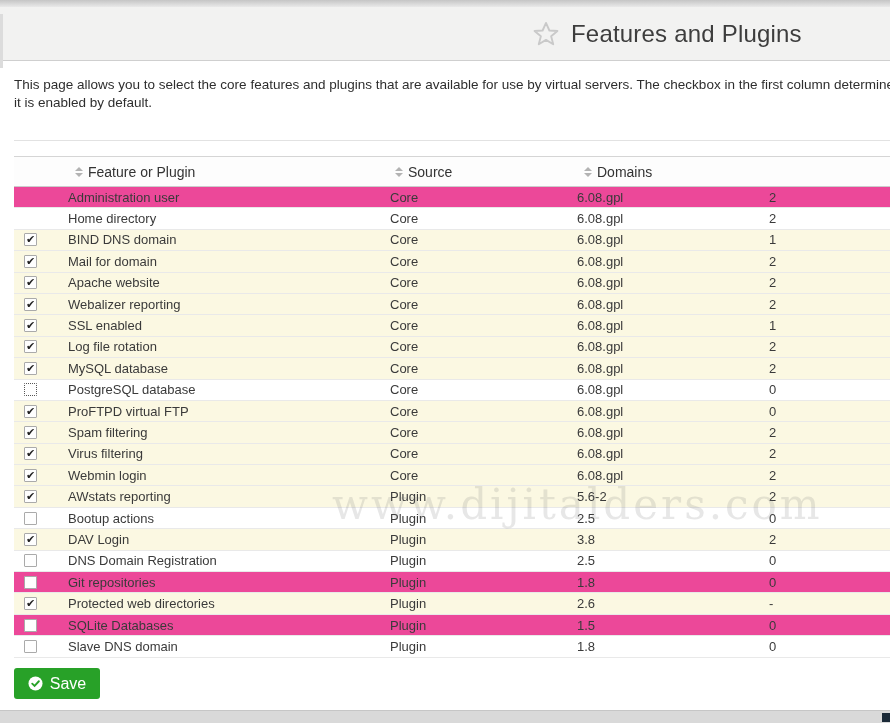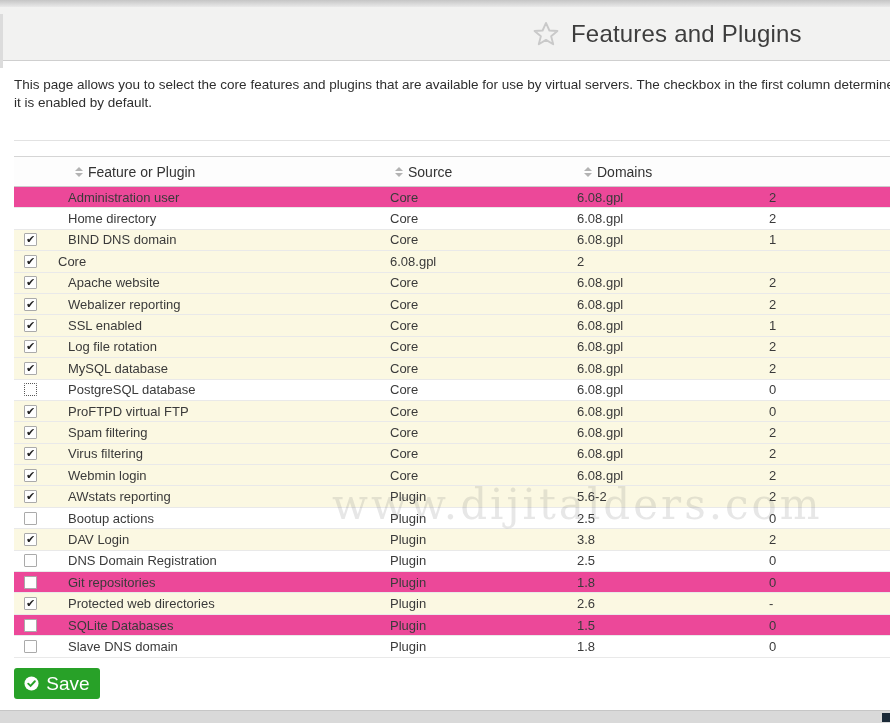--- a/index.html
+++ b/index.html
@@ -87,21 +87,21 @@
     display:flex; align-items:center; justify-content:center;
     font-size:11px; line-height:11px; color:#1f1f1f; border-radius:1px;
     cursor:pointer;
   }
   .checkbox.focus { border:1px dotted #555; }
   
   .save-btn {
     position:absolute; left:14px; top:668px; width:86px; height:31px;
     background:#28a128; border:none; border-radius:3px;
     display:flex; align-items:center; justify-content:center; gap:7px;
-    color:#ffffff; font-size:19px; font-family:"Liberation Sans",sans-serif;
+    color:#ffffff; font-size:16px; font-family:"Liberation Sans",sans-serif;
     cursor:pointer;
   }
   
   .watermark {
     position:absolute; left:332px; top:480px;
     font-family:"DejaVu Serif", serif; 
     font-size:42px; letter-spacing:3px;
     color:rgba(110,110,110,0.17);
     pointer-events:none; white-space:nowrap;
   }
@@ -178,20 +178,21 @@
         </div>
         <div class="cell-feature">BIND DNS domain</div>
         <div class="cell-source">Core</div>
         <div class="cell-version">6.08.gpl</div>
         <div class="cell-domains">1</div>
       </div>
       <div class="row yellow">
         <div class="cell-checkbox">
           <span class="checkbox" aria-checked="true">✔</span>
         </div>
+        <div class="cell-feature">Mail for domain</div>
         <div class="cell-source">Core</div>
         <div class="cell-version">6.08.gpl</div>
         <div class="cell-domains">2</div>
       </div>
       <div class="row yellow">
         <div class="cell-checkbox">
           <span class="checkbox" aria-checked="true">✔</span>
         </div>
         <div class="cell-feature">Apache website</div>
         <div class="cell-source">Core</div>

